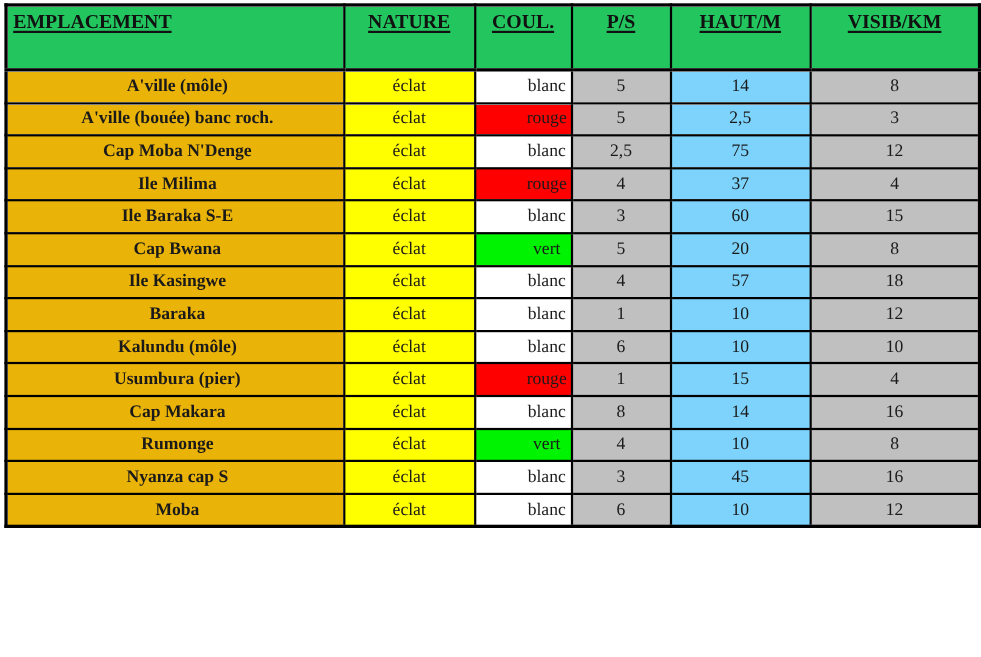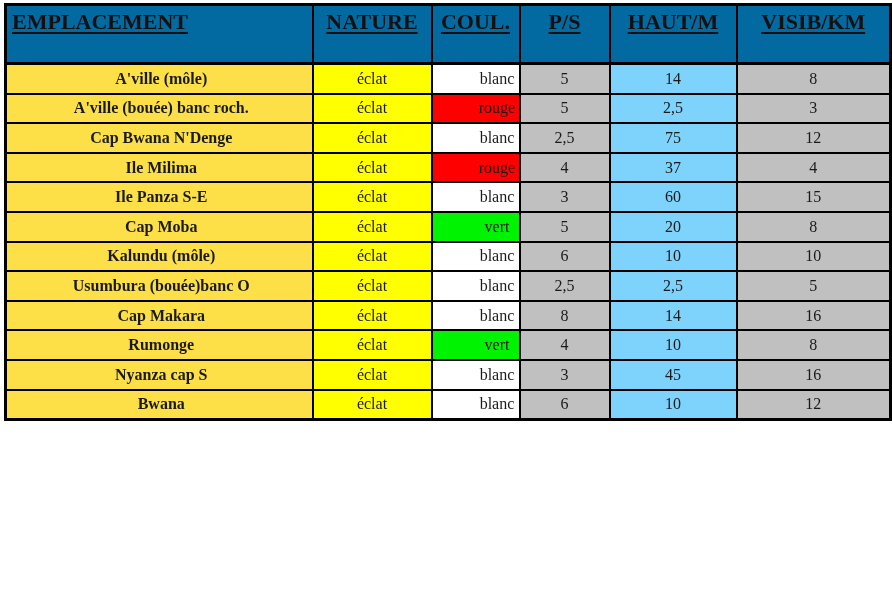--- a/index.html
+++ b/index.html
@@ -21,25 +21,25 @@
     width: 885px;
     border: 3px solid #000000;
   }
   table.lights th, table.lights td {
     border: 2px solid #000000;
     overflow: hidden;
     white-space: nowrap;
   }
   
   table.lights thead th {
-    background: #0369a1;
+    background: #22c55e;
     height: 52px;
     vertical-align: top;
     font-weight: bold;
-    font-size: 22px;
+    font-size: 18px;
     color: #111111;
     text-decoration: underline;
     text-decoration-thickness: 2px;
     text-underline-offset: 3px;
     padding-top: 3px;
     border-bottom: 3px solid #000000;
   }
   table.lights thead th.col-emplacement {
     text-align: left;
     padding-left: 5px;
@@ -50,21 +50,21 @@
     font-size: 16px;
     color: #1a1a1a;
     text-align: center;
     vertical-align: middle;
     line-height: 1;
   }
   td.emplacement-cell {
     text-align: left;
     font-weight: bold;
     padding-left: 5px;
-    background: #fde047;
+    background: #eab308;
     color: #111111;
   }
   td.nature-cell  { background: #ffff00; }
   td.couleur-cell { background: #ffffff; padding-left: 44px; }
   td.ps-cell      { background: #c0c0c0; }
   td.haut-cell    { background: #7dd3fc; }
   td.visib-cell   { background: #c0c0c0; }
 </style>
 </head>
 <body>
@@ -102,76 +102,92 @@
   <tr>
     <td class="emplacement-cell">A'ville (bouée) banc roch.</td>
     <td class="nature-cell">éclat</td>
     <td class="couleur-cell" style="background: rgb(254, 0, 0);">rouge</td>
     <td class="ps-cell">5</td>
     <td class="haut-cell">2,5</td>
     <td class="visib-cell">3</td>
   </tr>
 
   <tr>
-    <td class="emplacement-cell">Cap Bwana N'Denge</td>
+    <td class="emplacement-cell">Cap Moba N'Denge</td>
     <td class="nature-cell">éclat</td>
     <td class="couleur-cell" style="background: rgb(255, 255, 255);">blanc</td>
     <td class="ps-cell">2,5</td>
     <td class="haut-cell">75</td>
     <td class="visib-cell">12</td>
   </tr>
 
   <tr>
     <td class="emplacement-cell">Ile Milima</td>
     <td class="nature-cell">éclat</td>
     <td class="couleur-cell" style="background: rgb(254, 0, 0);">rouge</td>
     <td class="ps-cell">4</td>
     <td class="haut-cell">37</td>
     <td class="visib-cell">4</td>
   </tr>
 
   <tr>
-    <td class="emplacement-cell">Ile Panza S-E</td>
+    <td class="emplacement-cell">Ile Baraka S-E</td>
     <td class="nature-cell">éclat</td>
     <td class="couleur-cell" style="background: rgb(255, 255, 255);">blanc</td>
     <td class="ps-cell">3</td>
     <td class="haut-cell">60</td>
     <td class="visib-cell">15</td>
   </tr>
 
   <tr>
-    <td class="emplacement-cell">Cap Moba</td>
+    <td class="emplacement-cell">Cap Bwana</td>
     <td class="nature-cell">éclat</td>
     <td class="couleur-cell" style="background: rgb(0, 243, 0);">vert</td>
     <td class="ps-cell">5</td>
     <td class="haut-cell">20</td>
     <td class="visib-cell">8</td>
   </tr>
 
-
-
+  <tr>
+    <td class="emplacement-cell">Ile Kasingwe</td>
+    <td class="nature-cell">éclat</td>
+    <td class="couleur-cell" style="background: rgb(255, 255, 255);">blanc</td>
+    <td class="ps-cell">4</td>
+    <td class="haut-cell">57</td>
+    <td class="visib-cell">18</td>
+  </tr>
+
+
+  <tr>
+    <td class="emplacement-cell">Baraka</td>
+    <td class="nature-cell">éclat</td>
+    <td class="couleur-cell" style="background: rgb(255, 255, 255);">blanc</td>
+    <td class="ps-cell">1</td>
+    <td class="haut-cell">10</td>
+    <td class="visib-cell">12</td>
+  </tr>
 
   <tr>
     <td class="emplacement-cell">Kalundu (môle)</td>
     <td class="nature-cell">éclat</td>
     <td class="couleur-cell" style="background: rgb(255, 255, 255);">blanc</td>
     <td class="ps-cell">6</td>
     <td class="haut-cell">10</td>
     <td class="visib-cell">10</td>
   </tr>
 
-
-  <tr>
-    <td class="emplacement-cell">Usumbura (bouée)banc O</td>
-    <td class="nature-cell">éclat</td>
-    <td class="couleur-cell" style="background: rgb(255, 255, 255);">blanc</td>
-    <td class="ps-cell">2,5</td>
-    <td class="haut-cell">2,5</td>
-    <td class="visib-cell">5</td>
-  </tr>
+  <tr>
+    <td class="emplacement-cell">Usumbura (pier)</td>
+    <td class="nature-cell">éclat</td>
+    <td class="couleur-cell" style="background: rgb(254, 0, 0);">rouge</td>
+    <td class="ps-cell">1</td>
+    <td class="haut-cell">15</td>
+    <td class="visib-cell">4</td>
+  </tr>
+
 
   <tr>
     <td class="emplacement-cell">Cap Makara</td>
     <td class="nature-cell">éclat</td>
     <td class="couleur-cell" style="background: rgb(255, 255, 255);">blanc</td>
     <td class="ps-cell">8</td>
     <td class="haut-cell">14</td>
     <td class="visib-cell">16</td>
   </tr>
 
@@ -189,21 +205,21 @@
     <td class="nature-cell">éclat</td>
     <td class="couleur-cell" style="background: rgb(255, 255, 255);">blanc</td>
     <td class="ps-cell">3</td>
     <td class="haut-cell">45</td>
     <td class="visib-cell">16</td>
   </tr>
 
 
 
   <tr>
-    <td class="emplacement-cell">Bwana</td>
+    <td class="emplacement-cell">Moba</td>
     <td class="nature-cell">éclat</td>
     <td class="couleur-cell" style="background: rgb(255, 255, 255);">blanc</td>
     <td class="ps-cell">6</td>
     <td class="haut-cell">10</td>
     <td class="visib-cell">12</td>
   </tr>
 </tbody>
   </table>
 </div>
 

